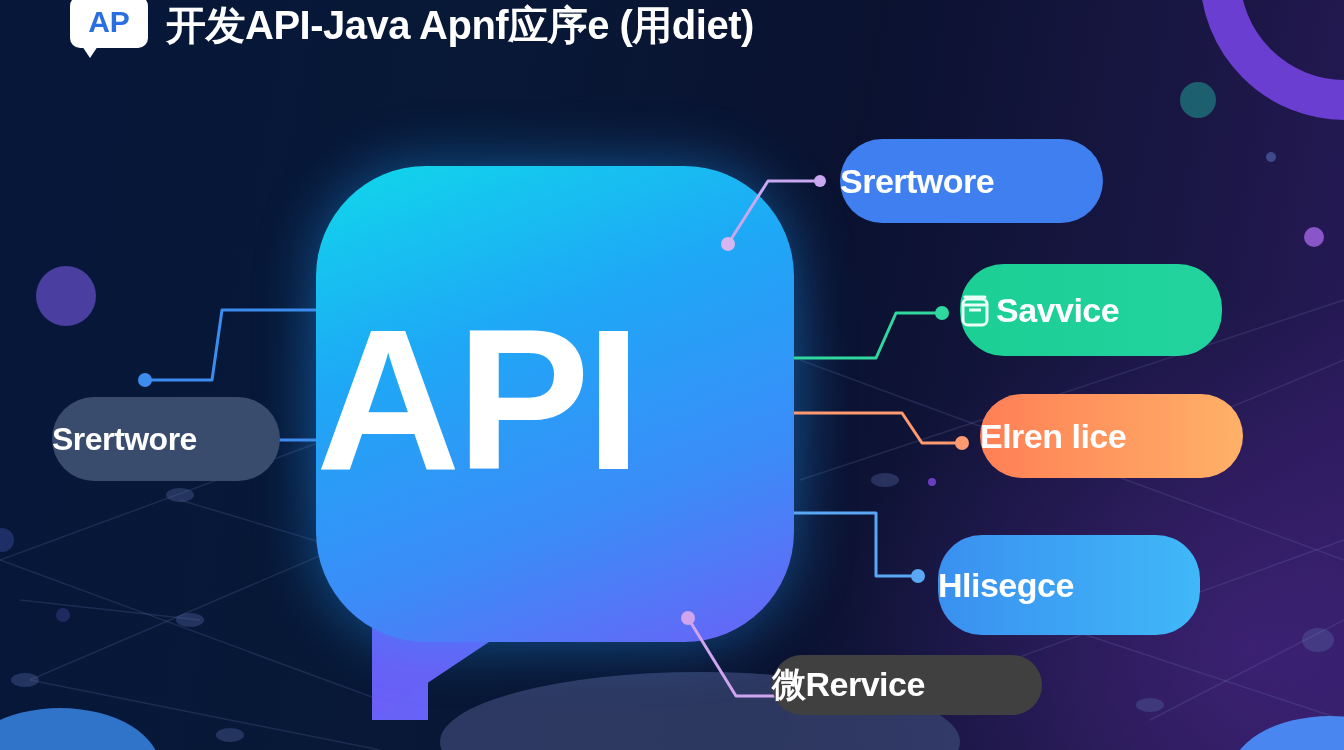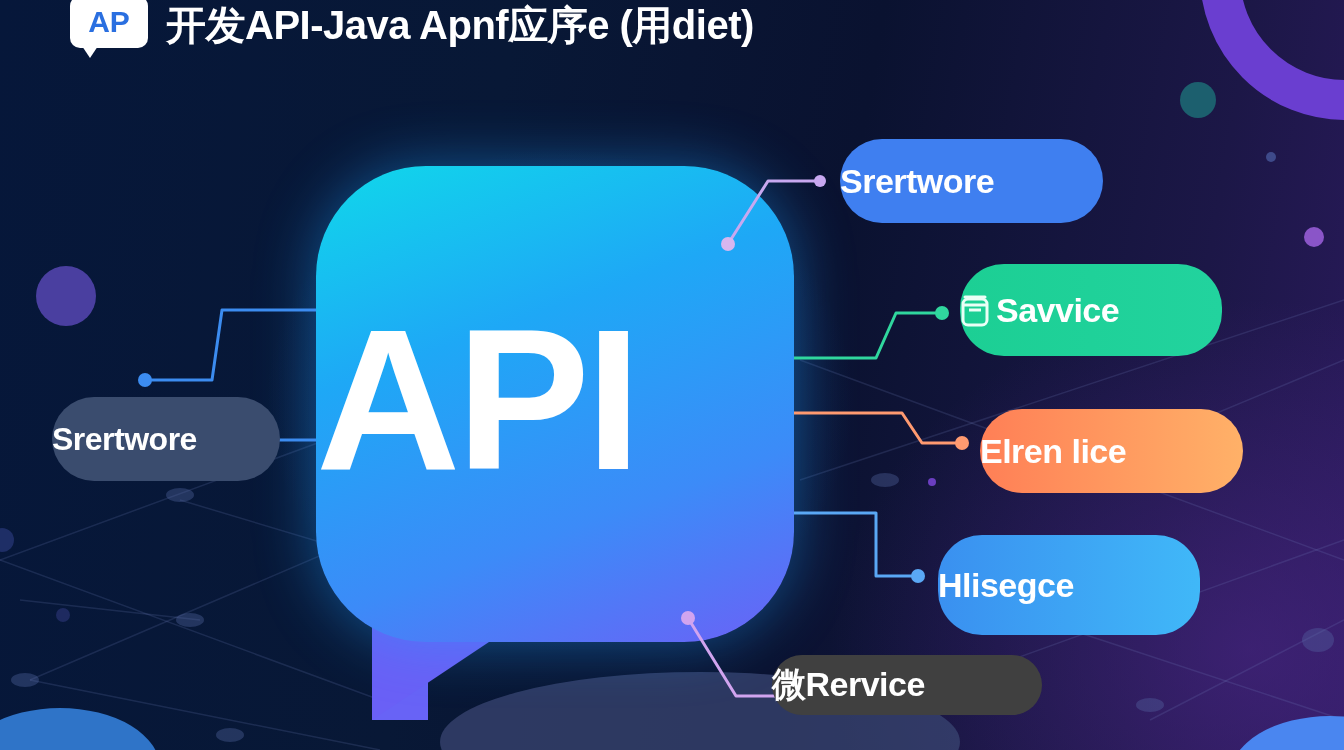--- a/index.html
+++ b/index.html
@@ -142,21 +142,21 @@
     <svg width="30" height="34" viewBox="0 0 30 34">
       <rect x="3" y="6" width="24" height="26" rx="5" fill="none" stroke="#eafff6" stroke-width="3"></rect>
       <line x1="3" y1="12" x2="27" y2="12" stroke="#eafff6" stroke-width="3"></line>
       <line x1="9" y1="17" x2="21" y2="17" stroke="#eafff6" stroke-width="3"></line>
       <line x1="5" y1="4" x2="25" y2="4" stroke="#eafff6" stroke-width="3" stroke-linecap="round"></line>
     </svg>
   </span>
   <span>Savvice</span>
 </div>
 
-<div class="pill" style="left:980px;top:409px;width:263px;height:84px;background:linear-gradient(90deg,#ff7f56,#ffb168);">
+<div class="pill" style="left:980px;top:394px;width:263px;height:84px;background:linear-gradient(90deg,#ff7f56,#ffb168);">
   <span>Elren lice</span>
 </div>
 
 <div class="pill" style="left:938px;top:535px;width:262px;height:100px;background:linear-gradient(90deg,#3a90f0,#40b8f8);">
   <span>Hlisegce</span>
 </div>
 
 <div class="pill" style="left:772px;top:655px;width:270px;height:60px;background:#404040;">
   <span>微Rervice</span>
 </div>

